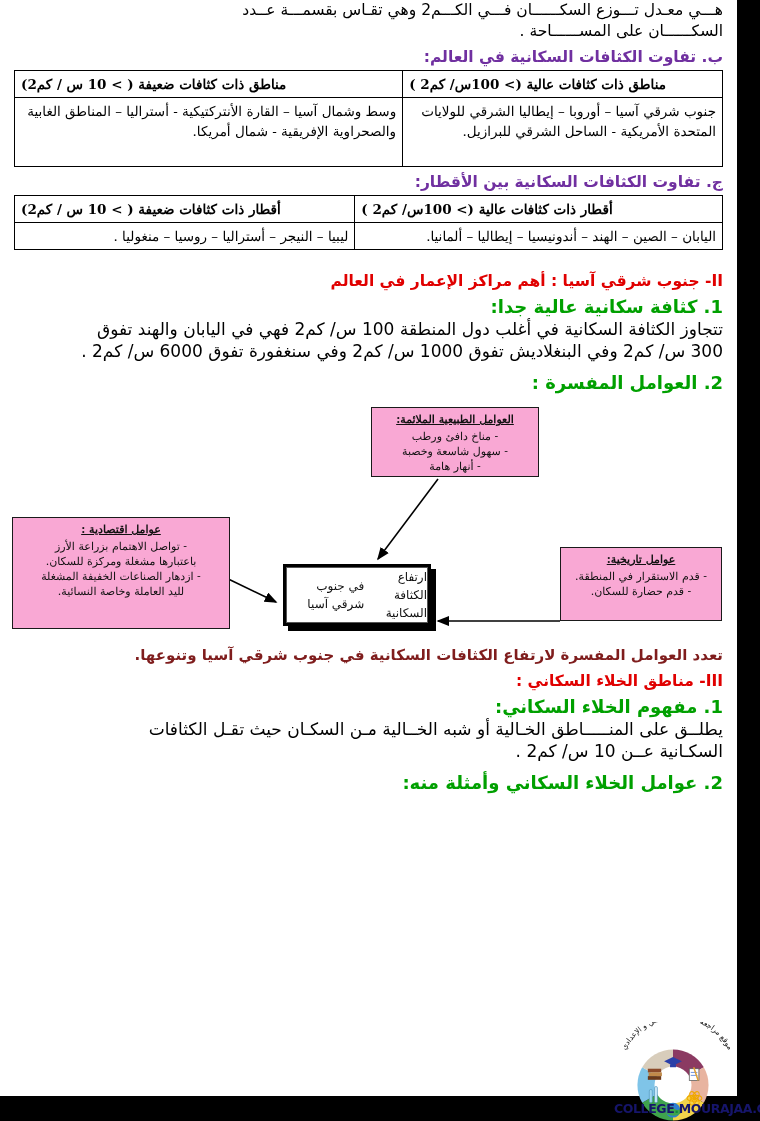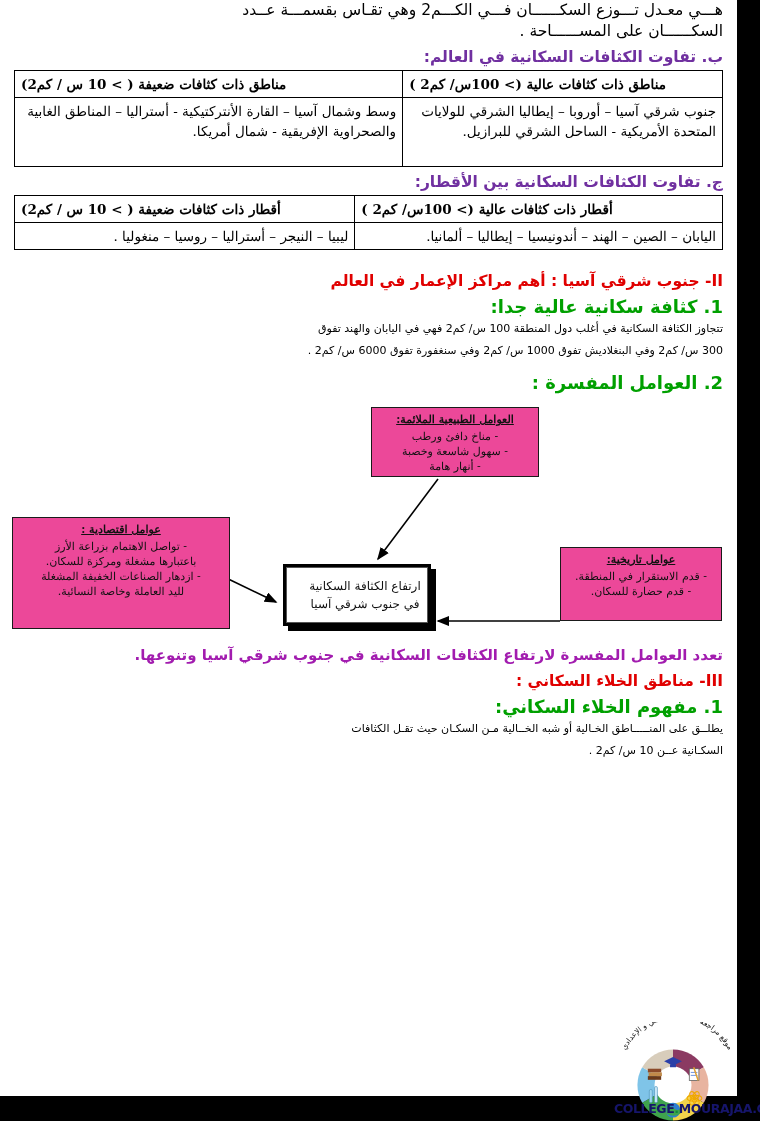--- a/index.html
+++ b/index.html
@@ -33,21 +33,21 @@
   
   .body-line {
     font-size: 15.5px;
     line-height: 21px;
     color: #000000;
     margin: 0;
     white-space: nowrap;
     letter-spacing: .3px;
   }
   .body-par {
-    font-size: 11px;
+    font-size: 17px;
     line-height: 22px;
     color: #000;
     margin: 0;
   }
 
   .h-purple {
     color: #7030a0;
     font-weight: bold;
     font-size: 15.5px;
     margin: 6px 0 2px 0;
@@ -58,21 +58,21 @@
     font-size: 15.5px;
     margin: 8px 0 4px 0;
   }
   .h-green {
     color: #00a000;
     font-weight: bold;
     font-size: 18px;
     margin: 6px 0 1px 0;
   }
   .h-green-dark {
-    color: #a21caf;
+    color: #7f1d1d;
     font-weight: bold;
     font-size: 15px;
     margin: 6px 0 2px 0;
   }
 
   
   table.dens {
     width: 100%;
     border-collapse: collapse;
     margin: 4px 0 6px 0;
@@ -105,21 +105,21 @@
   #diagram {
     position: relative;
     width: 737px;
     height: 245px;
     margin: 6px 0 0 -14px;
     direction: rtl;
   }
   .dbox {
     position: absolute;
     border: 1px solid #1a1a1a;
-    background: #ec4899;
+    background: #f9a8d4;
     box-sizing: border-box;
     font-family: "DejaVu Serif", "Liberation Serif", serif;
     font-size: 11px;
     line-height: 15px;
     color: #111;
     padding: 4px 7px;
     text-align: center;
   }
   .dbox .btitle {
     font-weight: bold;
@@ -150,21 +150,21 @@
     background: #ffffff;
     box-sizing: border-box;
     box-shadow: 5px 5px 0 0 #000000;
   }
   #box-center .inner {
     border: 1px solid #555;
     width: 100%;
     height: 100%;
     box-sizing: border-box;
     display: flex;
-    flex-direction: column;
+    flex-direction: row;
     align-items: center;
     justify-content: center;
     font-family: "DejaVu Serif", "Liberation Serif", serif;
     font-size: 12px;
     line-height: 18px;
     color: #111;
     padding-left: 16px;
   }
   #arrows {
     position: absolute;
@@ -307,20 +307,21 @@
   </div>
 
   <p class="h-green-dark" style="margin-top:2px">تعدد العوامل المفسرة لارتفاع الكثافات السكانية في جنوب شرقي آسيا وتنوعها.</p>
 
   <h2 class="h-red">III- مناطق الخلاء السكاني :</h2>
 
   <h4 class="h-green">1. مفهوم الخلاء السكاني:</h4>
   <p class="body-par">يطلــق على المنـــــاطق الخـالية أو شبه الخــالية مـن السكـان حيث تقـل الكثافات</p>
   <p class="body-par">السكـانية عــن 10 س/ كم2 .</p>
 
+  <h4 class="h-green" style="margin-top:10px">2. عوامل الخلاء السكاني وأمثلة منه:</h4>
 </div>
 
 <div id="footer-logo">
 
   <svg id="logo-arc-text" viewBox="0 0 130 46">
     <defs>
       <path id="arcpath" d="M 8,44 A 58 58 0 0 1 122,44" fill="none"></path>
     </defs>
     <text font-size="7.5" fill="#111" font-family="'DejaVu Sans', sans-serif">
       <textPath href="#arcpath" startOffset="50%" text-anchor="middle">موقع مراجعة دروس الأساسي و الإعدادي</textPath>

